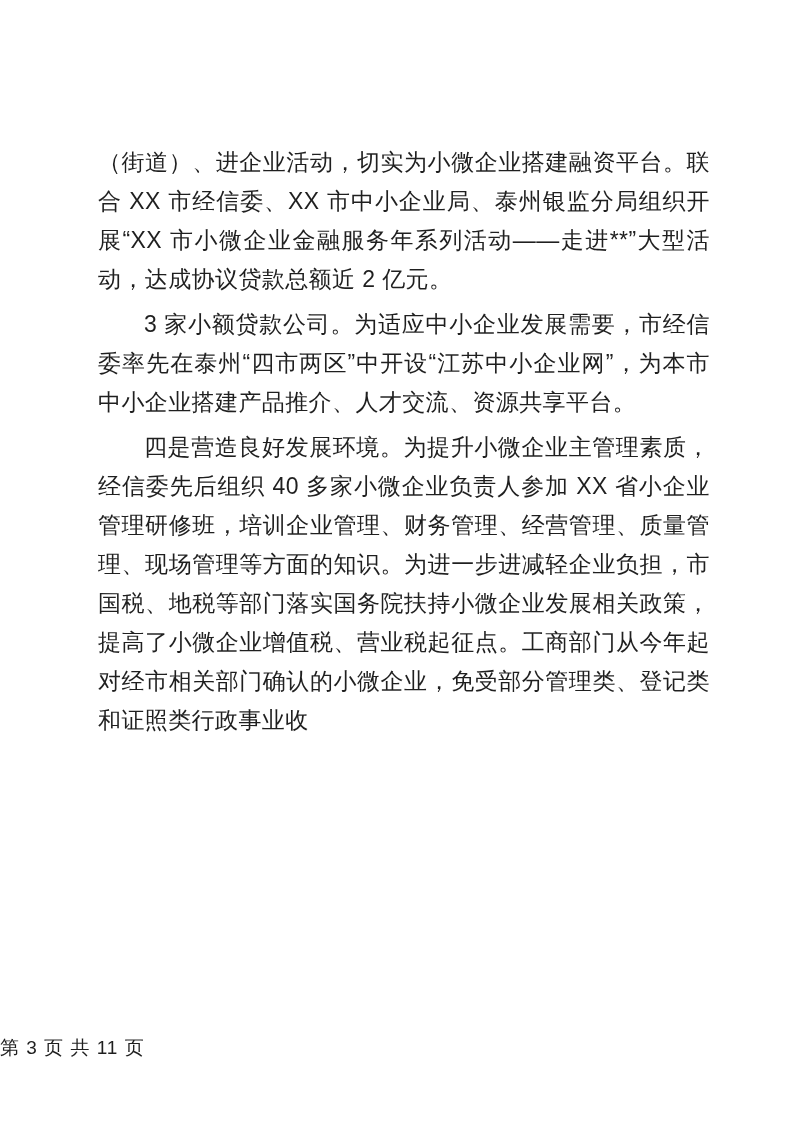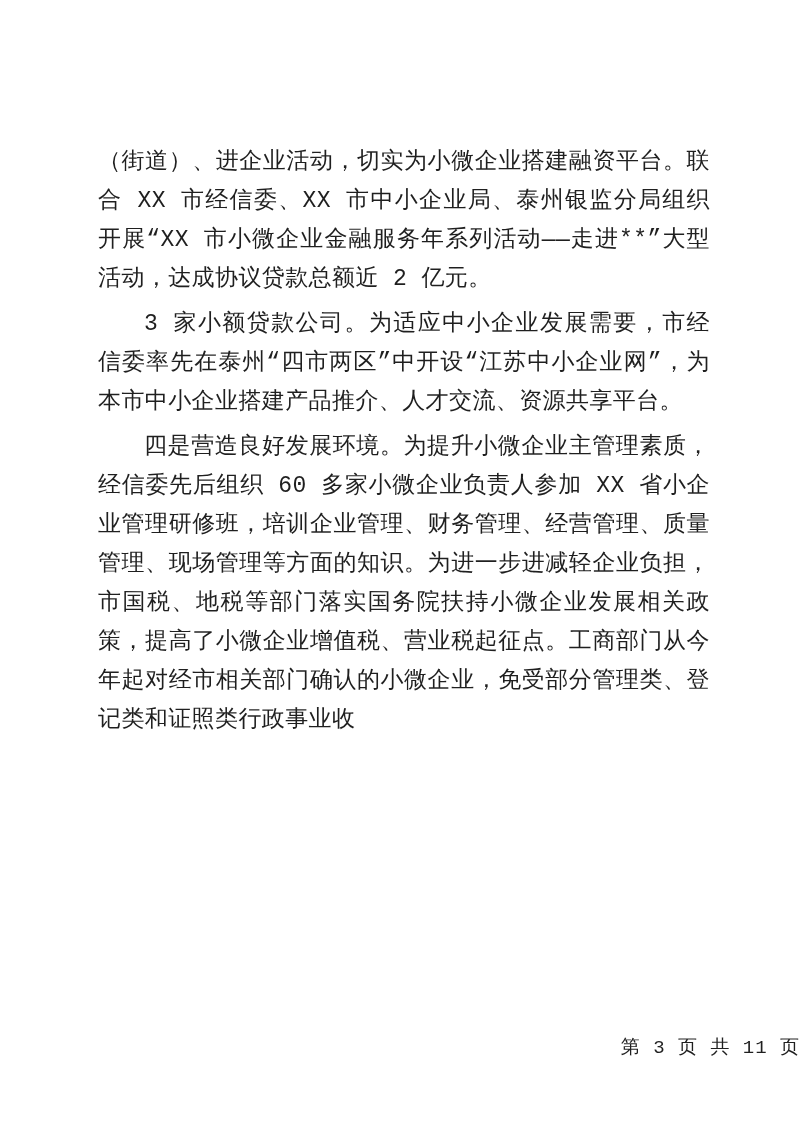--- a/index.html
+++ b/index.html
@@ -6,21 +6,21 @@
     margin: 0;
     padding: 0;
     background: #ffffff;
   }
   .page {
     position: relative;
     width: 800px;
     height: 1132px;
     background: #ffffff;
     overflow: hidden;
-    font-family: Liberation Mono, monospace;
+    font-family: Liberation Sans, sans-serif;
     border-radius: 15px;
   }
   .content {
     position: absolute;
     top: 0;
     left: 98px;
     width: 612px;
     padding-top: 143px;
     color: #1f1f1f;
     font-size: 23px;
@@ -34,31 +34,31 @@
     margin: 0 0 6px 0;
   }
   .content p.indent {
     text-indent: 2em;
   }
   .footer {
     position: absolute;
     top: 1034px;
     left: 0;
     width: 800px;
-    text-align: right;
+    text-align: left;
     color: #1f1f1f;
     font-size: 19px;
     line-height: 28px;
     letter-spacing: 1px;
   }
 </style>
 </head>
 <body>
 
 <div class="page">
   <div class="content">
     <p>（街道）、进企业活动，切实为小微企业搭建融资平台。联合 XX 市经信委、XX 市中小企业局、泰州银监分局组织开展“XX 市小微企业金融服务年系列活动——走进**”大型活动，达成协议贷款总额近 2 亿元。</p>
     <p class="indent">3 家小额贷款公司。为适应中小企业发展需要，市经信委率先在泰州“四市两区”中开设“江苏中小企业网”，为本市中小企业搭建产品推介、人才交流、资源共享平台。</p>
-    <p class="indent">四是营造良好发展环境。为提升小微企业主管理素质，经信委先后组织 60 多家小微企业负责人参加 XX 省小企业管理研修班，培训企业管理、财务管理、经营管理、质量管理、现场管理等方面的知识。为进一步进减轻企业负担，市国税、地税等部门落实国务院扶持小微企业发展相关政策，提高了小微企业增值税、营业税起征点。工商部门从今年起对经市相关部门确认的小微企业，免受部分管理类、登记类和证照类行政事业收</p>
+    <p class="indent">四是营造良好发展环境。为提升小微企业主管理素质，经信委先后组织 40 多家小微企业负责人参加 XX 省小企业管理研修班，培训企业管理、财务管理、经营管理、质量管理、现场管理等方面的知识。为进一步进减轻企业负担，市国税、地税等部门落实国务院扶持小微企业发展相关政策，提高了小微企业增值税、营业税起征点。工商部门从今年起对经市相关部门确认的小微企业，免受部分管理类、登记类和证照类行政事业收</p>
   </div>
 
   <div class="footer">第 3 页 共 11 页</div>
 </div>
 
 </body></html>

